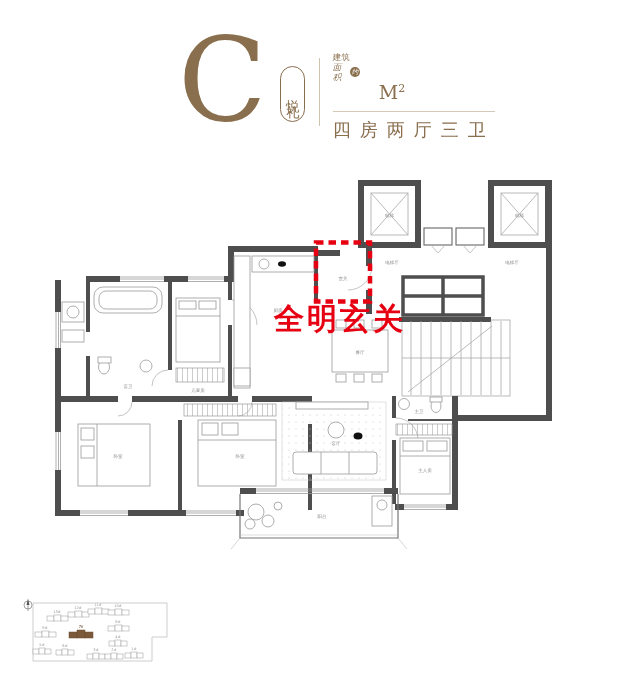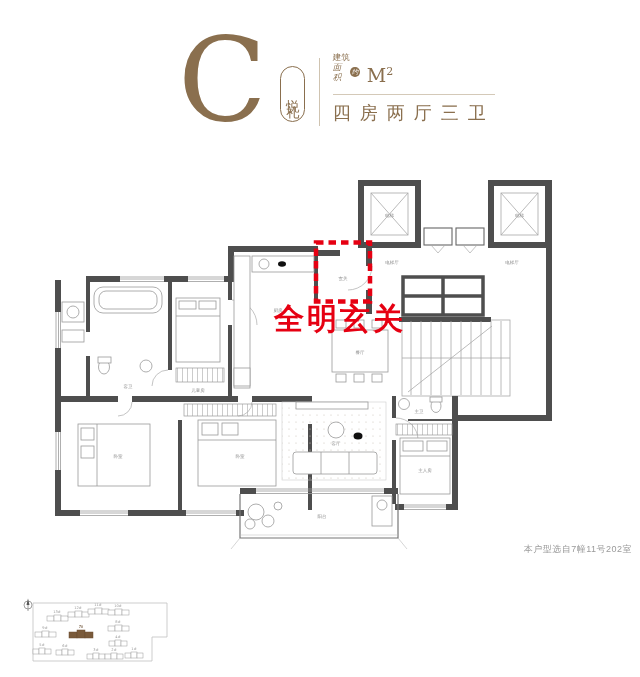--- a/index.html
+++ b/index.html
@@ -9,27 +9,27 @@
   
   .header{position:absolute;left:178px;top:32px;display:flex;color:#8a6f4e;}
   .c-letter{font-family:"DejaVu Serif","Liberation Serif",serif;font-size:116px;line-height:.82;
             color:#8a6f4e;}
   .pill{margin:34px 0 0 13px;width:23px;height:54px;border:1.5px solid #8a6f4e;border-radius:13px;
         display:flex;align-items:center;justify-content:center;flex:none;}
   .pill span{writing-mode:vertical-rl;font-size:13.5px;letter-spacing:5px;color:#8a6f4e;}
   .vdiv{width:1px;height:68px;background:#cfc3b0;margin:26px 13px 0 14px;flex:none;}
   .hright{margin-top:20px;}
   .area-row{display:flex;align-items:flex-end;}
-  .area-label{font-size:8.5px;color:#8a6f4e;line-height:10px;margin-bottom:7px;width:27px;flex:none;}
+  .area-label{font-size:8.5px;color:#8a6f4e;line-height:10px;margin-bottom:24px;width:27px;flex:none;}
   .al2{display:flex;align-items:center;font-style:italic;}
   .approx{width:10px;height:10px;border-radius:50%;background:#8a6f4e;color:#fff;font-size:6.5px;
           display:inline-flex;align-items:center;justify-content:center;margin-left:1px;}
   .area-value{font-family:"DejaVu Serif","Liberation Serif",serif;font-size:58px;line-height:.84;
               letter-spacing:1px;color:#8a6f4e;}
-  .area-unit{font-size:19px;margin:0 0 3px 7px;font-family:"DejaVu Serif",serif;color:#8a6f4e;}
+  .area-unit{font-size:19px;margin:0 0 3px 19px;font-family:"DejaVu Serif",serif;color:#8a6f4e;}
   .area-unit sup{font-size:11px;}
   .layout-line{border-top:1px solid #d4c9b8;margin-top:5px;padding-top:6px;font-size:18px;
                color:#8a6f4e;letter-spacing:9px;white-space:nowrap;}
 
   
   .disclaimer{position:absolute;right:8px;top:542px;text-align:right;font-size:9px;color:#9a9a9a;
               line-height:15px;letter-spacing:.5px;}
 
   
   svg{position:absolute;left:0;top:0;}
@@ -391,16 +391,15 @@
       <g transform="translate(134,655)">
         <rect class="bld" x="-9" y="-2" width="6" height="5"></rect>
           <rect class="bld" x="-3" y="-3" width="6" height="6"></rect>
           <rect class="bld" x="3" y="-2" width="6" height="5"></rect>
         <text class="slbl" x="0" y="-5">1#</text>
       </g>
     </g>
   </svg>
 
   <div class="disclaimer">
-    <div>本户型选自7幢11号202室</div>
   </div>
 
 </div>
 
 </body></html>

